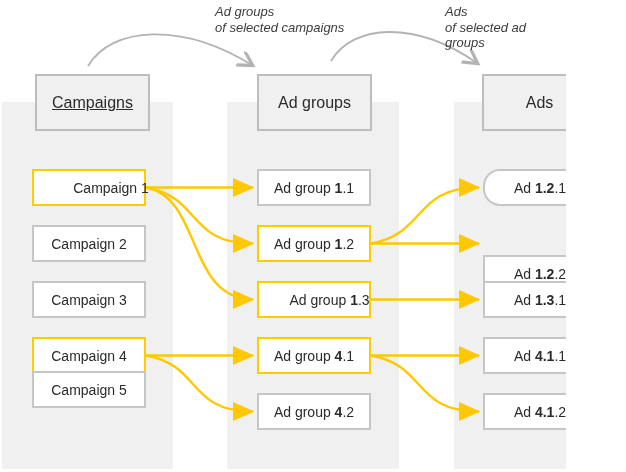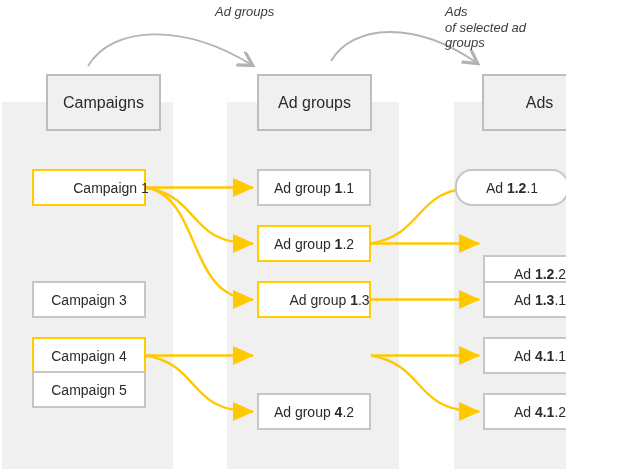--- a/index.html
+++ b/index.html
@@ -9,21 +9,21 @@
   .band { position:absolute; top:102px; height:367px; background:var(--band,#f0f0f0); }
   .band-1 { left:2px;   width:171px; }
   .band-2 { left:227px; width:172px; }
   .band-3 { left:454px; width:170px; }
 
   .hdr { position:absolute; top:74px; width:115px; height:57px;
          background:var(--header-fill,#f0f0f0);
          border:2px solid var(--header-border,#bdbdbd);
          display:flex; align-items:center; justify-content:center;
          font-size:16px; color:#2b2b2b; }
-  .hdr-1 { left:46px; } .hdr-2 { left:257px; } .hdr-3 { left:482px; }
+  .hdr-1 { left:35px;text-decoration:underline; } .hdr-2 { left:257px; } .hdr-3 { left:482px; }
 
   .node { position:absolute; width:114px; height:37px; background:#ffffff;
           border:2px solid var(--gray-border,#c6c6c6);
           display:flex; align-items:center; justify-content:center;
           font-size:14px; color:#2b2b2b; white-space:pre; }
   .node.selected { border:2.5px solid var(--highlight,#ffcc00); }
   .node b { font-weight:bold; }
 
   .toplabel { position:absolute; top:4px; font-style:italic; font-size:13px;
               line-height:15.5px; color:#3c3c3c; }
@@ -61,36 +61,39 @@
       <path d="M 146 355.5 C 202 365.5, 187 411.5, 253 411.5" class="conn" marker-end="url(#ah-y)"></path>
       <path d="M 371 243.5 C 427 233.5, 413 187.5, 479 187.5" class="conn" marker-end="url(#ah-y)"></path>
       <path d="M 371 243.5 L 479 243.5" class="conn" marker-end="url(#ah-y)"></path>
       <path d="M 371 299.5 L 479 299.5" class="conn" marker-end="url(#ah-y)"></path>
       <path d="M 371 355.5 L 479 355.5" class="conn" marker-end="url(#ah-y)"></path>
       <path d="M 371 355.5 C 427 365.5, 413 411.5, 479 411.5" class="conn" marker-end="url(#ah-y)"></path>
     </svg>
 
   <div class="toplabel toplabel-1">
     <span>Ad groups</span>
+    <span>of selected campaigns</span>
   </div>
   <div class="toplabel toplabel-2">
     <span>Ads</span>
     <span>of selected ad groups</span>
   </div>
 
   <div class="hdr hdr-1">Campaigns</div>
   <div class="hdr hdr-2">Ad groups</div>
   <div class="hdr hdr-3">Ads</div>
 
 <div class="node selected" style="left: 32px; top: 169px; padding-left: 44px;"><span>Campaign 1</span></div>
+    <div class="node" style="left: 32px; top: 225px;"><span>Campaign 2</span></div>
     <div class="node" style="left: 32px; top: 281px;"><span>Campaign 3</span></div>
     <div class="node selected" style="left: 32px; top: 337px;"><span>Campaign 4</span></div>
     <div class="node" style="left: 32px; top: 371px;"><span>Campaign 5</span></div>
     <div class="node" style="left: 257px; top: 169px;"><span>Ad group <b>1</b>.1</span></div>
     <div class="node selected" style="left: 257px; top: 225px;"><span>Ad group <b>1</b>.2</span></div>
     <div class="node selected" style="left: 257px; top: 281px; padding-left: 31px;"><span>Ad group <b>1</b>.3</span></div>
+    <div class="node selected" style="left: 257px; top: 337px;"><span>Ad group <b>4</b>.1</span></div>
     <div class="node" style="left: 257px; top: 393px;"><span>Ad group <b>4</b>.2</span></div>
-    <div class="node" style="left: 455px; top: 169px; border-radius: 17px;"><span>Ad <b>1.2</b>.1</span></div>
+    <div class="node" style="left: 483px; top: 169px; border-radius: 17px;"><span>Ad <b>1.2</b>.1</span></div>
     <div class="node" style="left: 483px; top: 225px; margin-top: 30px;"><span>Ad <b>1.2</b>.2</span></div>
     <div class="node" style="left: 483px; top: 281px;"><span>Ad <b>1.3</b>.1</span></div>
     <div class="node" style="left: 483px; top: 337px;"><span>Ad <b>4.1</b>.1</span></div>
     <div class="node" style="left: 483px; top: 393px;"><span>Ad <b>4.1</b>.2</span></div>
   </div>
 
 </body></html>

